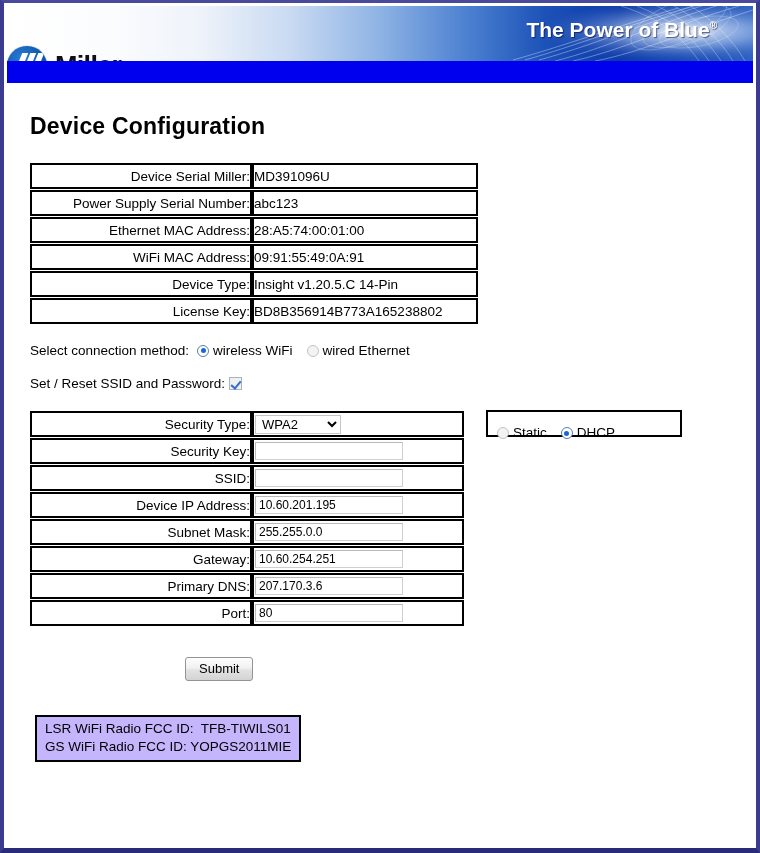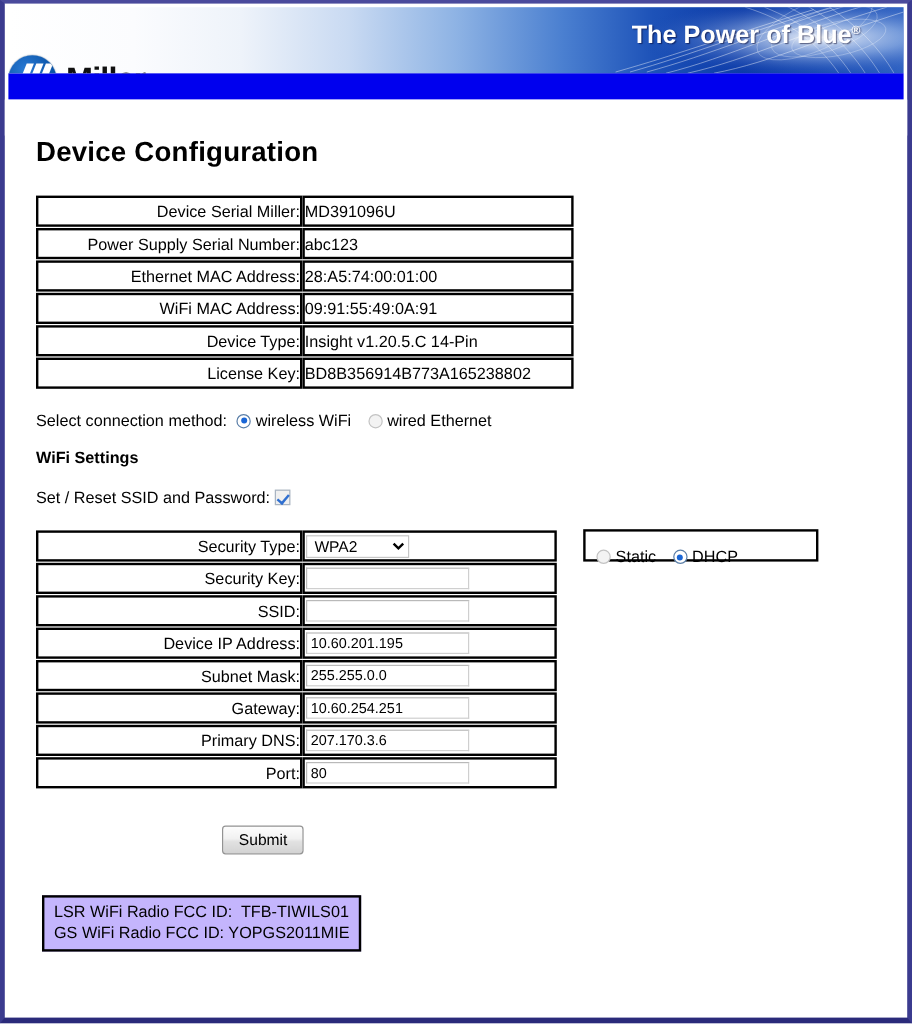--- a/index.html
+++ b/index.html
@@ -218,21 +218,21 @@
   
   .settings-wrap {
     position: relative;
     margin-top: 19px;
   }
   #settings-table td.lbl { width: 218px; }
   #settings-table td.val { width: 208px; }
 
   input.txt {
     box-sizing: border-box;
-    width: 136px;
+    width: 148px;
     height: 18px;
     border: 1px solid #cfcfcf;
     border-top-color: #b9b9b9;
     border-left-color: #b9b9b9;
     background: #ffffff;
     font-family: "Liberation Sans", sans-serif;
     font-size: 12px;
     color: #000;
     padding: 1px 3px;
     margin: 1px 0 1px 1px;
@@ -389,21 +389,20 @@
 
     
     <div class="row-line">
       <span class="lead">Select connection method:</span>
       <span class="radio on"></span>
       <span class="radio-lbl">wireless WiFi</span>
       <span class="radio dim"></span>
       <span class="radio-lbl dim">wired Ethernet</span>
     </div>
 
-    <h2 class="sect">WiFi Settings</h2>
 
     <div class="row-line">
       <span>Set / Reset SSID and Password:</span>
       <span class="checkbox"></span>
     </div>
 
     
     <div class="settings-wrap">
       <table class="grid" id="settings-table">
         <tbody>

